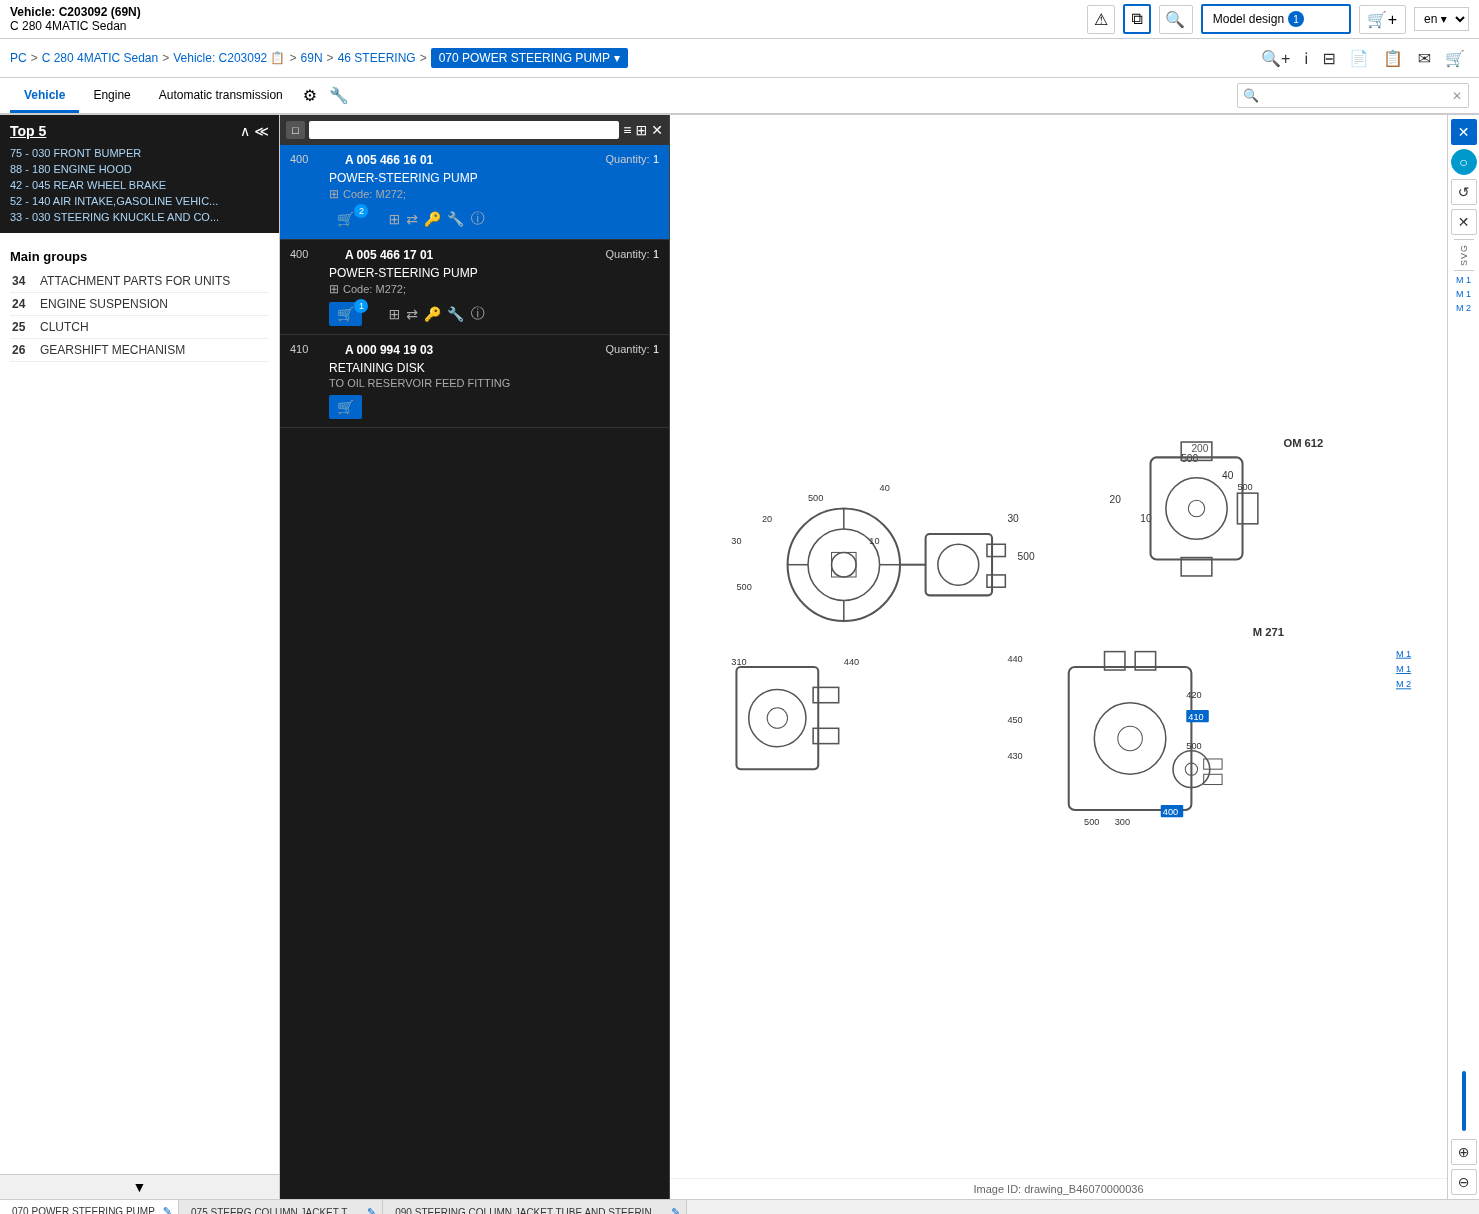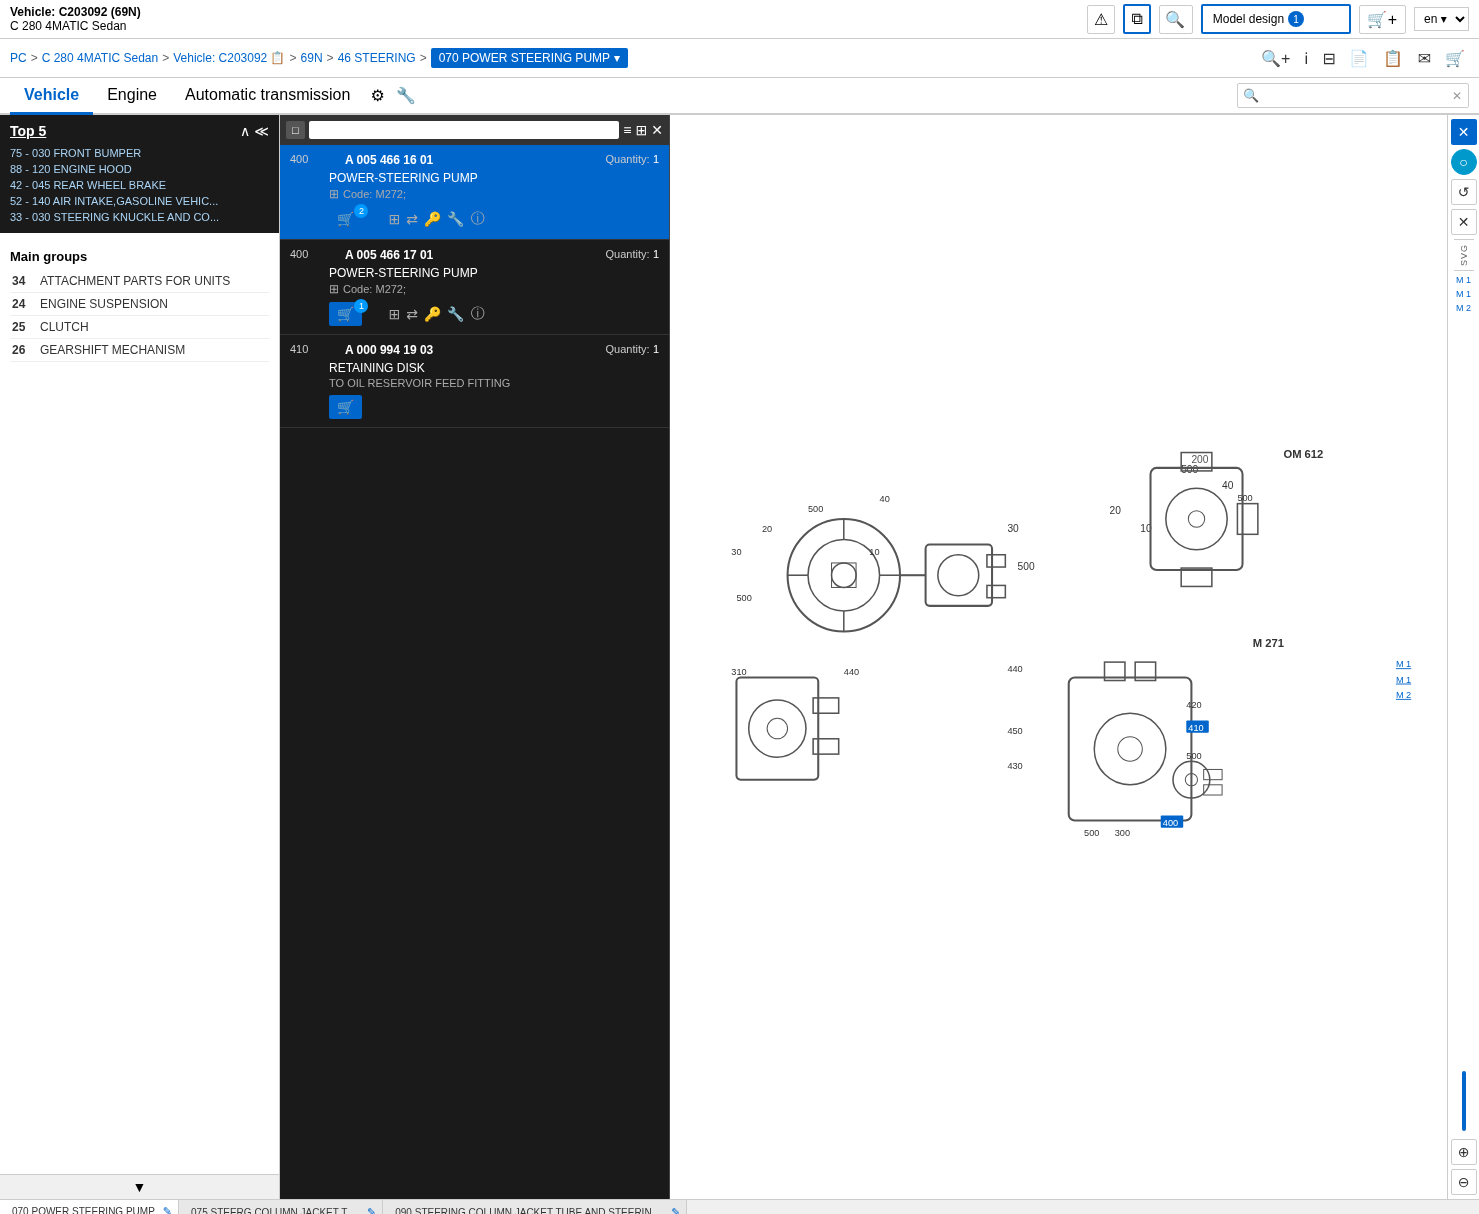--- a/index.html
+++ b/index.html
@@ -20,21 +20,21 @@
     
     .breadcrumb { background: #fff; border-bottom: 1px solid #ccc; padding: 6px 10px; display: flex; align-items: center; gap: 4px; }
     .breadcrumb a { color: #0066cc; text-decoration: none; font-size: 12px; cursor: pointer; }
     .breadcrumb-sep { color: #666; font-size: 12px; }
     .breadcrumb-current { background: #0066cc; color: #fff; padding: 3px 8px; border-radius: 2px; font-size: 12px; display: flex; align-items: center; gap: 4px; cursor: pointer; }
     .breadcrumb-tools { margin-left: auto; display: flex; align-items: center; gap: 6px; }
     .bc-icon-btn { background: #fff; border: none; cursor: pointer; font-size: 16px; padding: 2px 4px; color: #333; }
 
     
     .tab-bar { background: #fff; border-bottom: 2px solid #ccc; padding: 0 10px; display: flex; align-items: center; gap: 0; }
-    .tab { padding: 8px 14px; cursor: pointer; font-size: 16px; border-bottom: 3px solid transparent; margin-bottom: -2px; }
+    .tab { padding: 8px 14px; cursor: pointer; font-size: 12px; border-bottom: 3px solid transparent; margin-bottom: -2px; }
     .tab.active { border-bottom: 3px solid #0066cc; color: #0066cc; font-weight: bold; }
     .tab-icon { font-size: 16px; padding: 8px 6px; cursor: pointer; }
     .tab-search { margin-left: auto; display: flex; align-items: center; border: 1px solid #ccc; border-radius: 2px; overflow: hidden; }
     .tab-search input { border: none; outline: none; padding: 4px 6px; font-size: 12px; width: 180px; }
     .tab-search-clear { background: #fff; border: none; cursor: pointer; padding: 4px 6px; font-size: 12px; color: #999; }
 
     
     .main-layout { display: flex; height: calc(100vh - 130px); min-height: 400px; }
 
     
@@ -168,21 +168,21 @@
   <div class="sidebar">
     <div class="sidebar-top5">
       <div class="top5-header">
         <span class="top5-title">Top 5</span>
         <div class="top5-controls">
           <button class="top5-btn">∧</button>
           <button class="top5-btn">≪</button>
         </div>
       </div>
       <div class="top5-item">75 - 030 FRONT BUMPER</div>
-      <div class="top5-item">88 - 120 ENGINE HOOD</div>
+      <div class="top5-item">88 - 180 ENGINE HOOD</div>
       <div class="top5-item">42 - 045 REAR WHEEL BRAKE</div>
       <div class="top5-item">52 - 140 AIR INTAKE,GASOLINE VEHIC...</div>
       <div class="top5-item">33 - 030 STEERING KNUCKLE AND CO...</div>
     </div>
     <div class="sidebar-main-groups">
       <div class="main-groups-title">Main groups</div>
       <div class="group-item">
         <span class="group-num">34</span>
         <span class="group-name">ATTACHMENT PARTS FOR UNITS</span>
       </div>
@@ -374,20 +374,21 @@
 
           <g transform="translate(140, 90)">
             <circle cx="20" cy="30" r="18" fill="none" stroke="#555" stroke-width="1.5"></circle>
             <circle cx="20" cy="30" r="6" fill="none" stroke="#555" stroke-width="1"></circle>
             <rect x="32" y="20" width="18" height="10" fill="none" stroke="#555" stroke-width="1"></rect>
             <rect x="32" y="35" width="18" height="10" fill="none" stroke="#555" stroke-width="1"></rect>
           </g>
         </g>
       </svg>
     </div>
+    <div class="image-id">Image ID: drawing_B46070000036</div>
   </div>
 
   <div class="right-toolbar">
     <button class="rt-btn rt-close">✕</button>
     <button class="rt-btn active" style="border-radius:50%;background:#0099cc;border-color:#0099cc;color:#fff;">○</button>
     <button class="rt-btn">↺</button>
     <button class="rt-btn">✕</button>
     <div class="rt-divider"></div>
     <span style="font-size:9px;color:#666;writing-mode:vertical-rl;transform:rotate(180deg);letter-spacing:1px;">SVG</span>
     <div class="rt-divider"></div>

